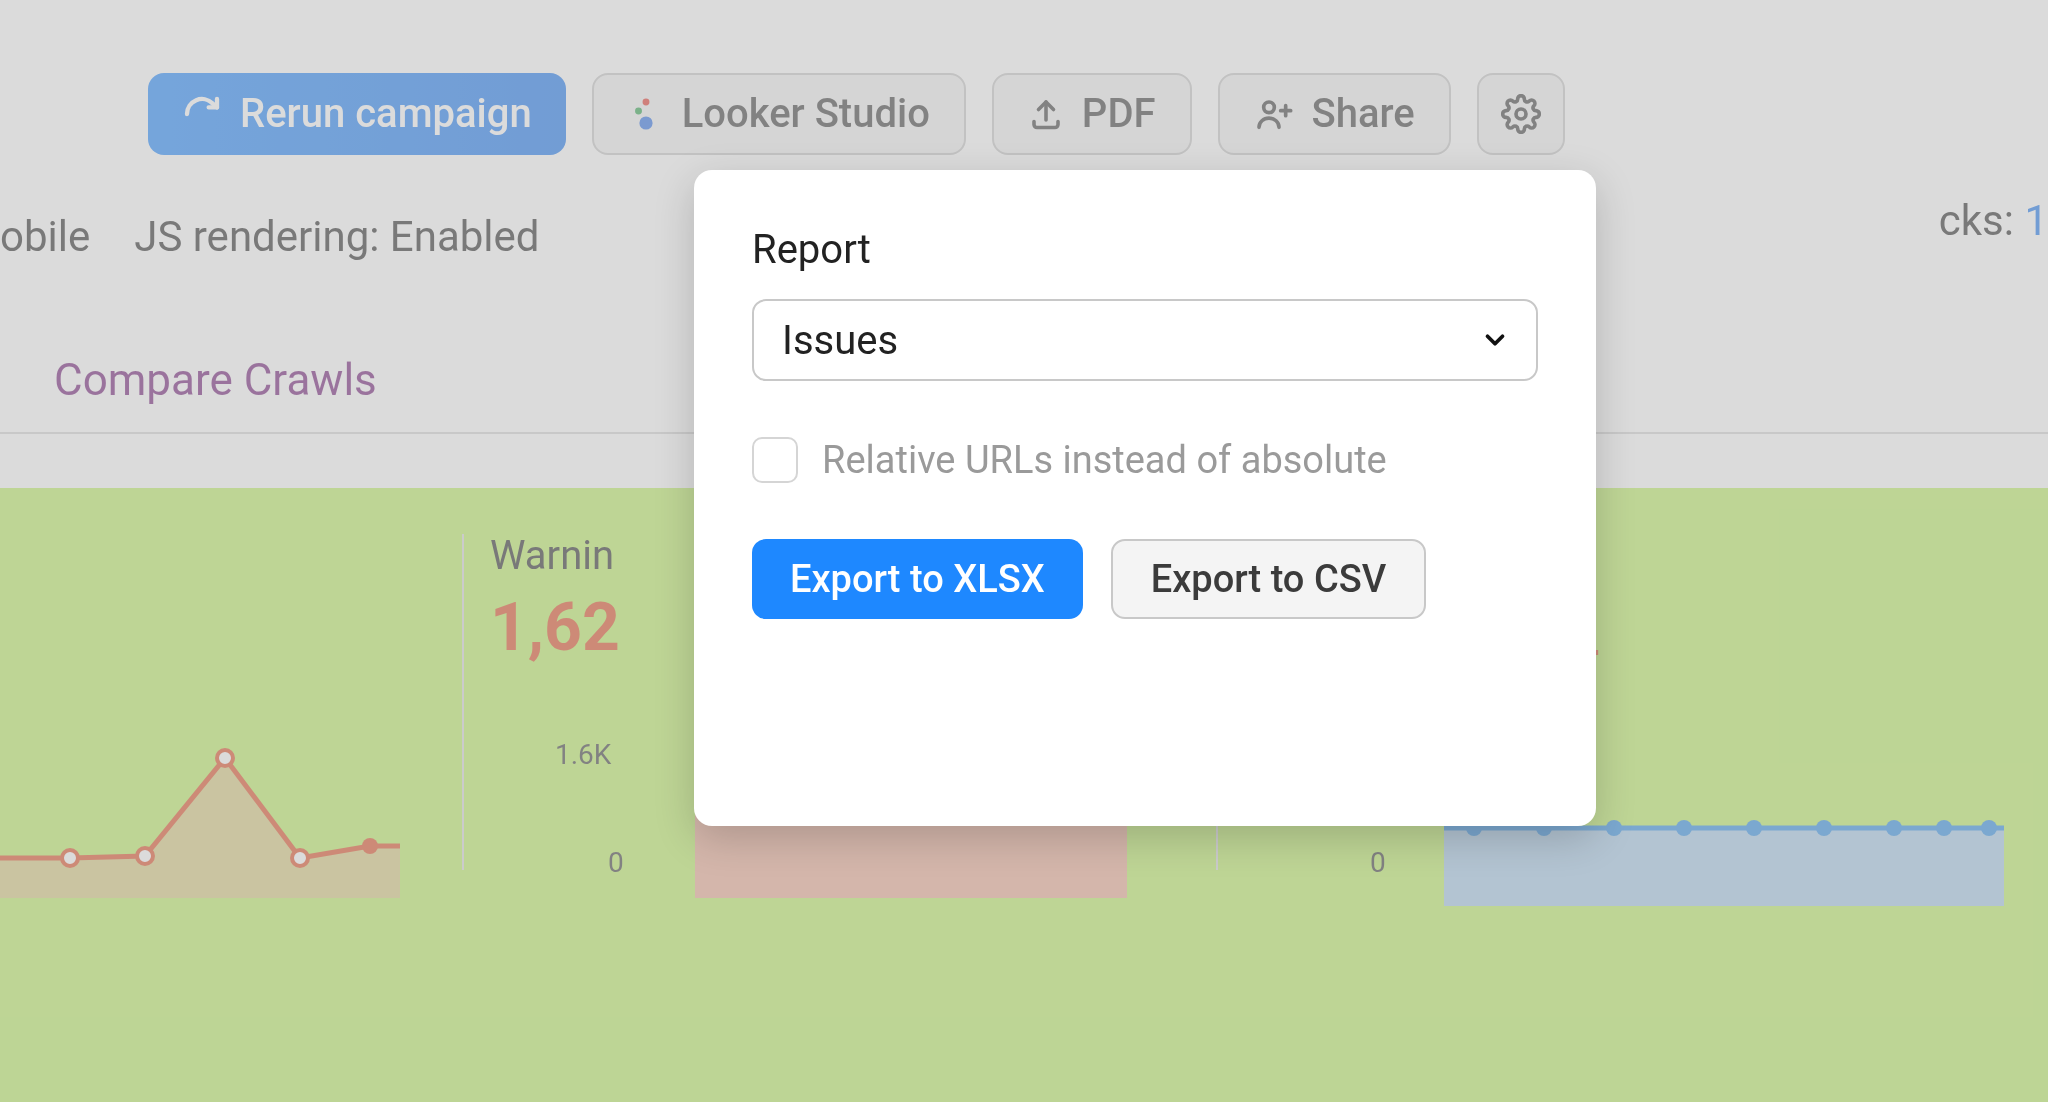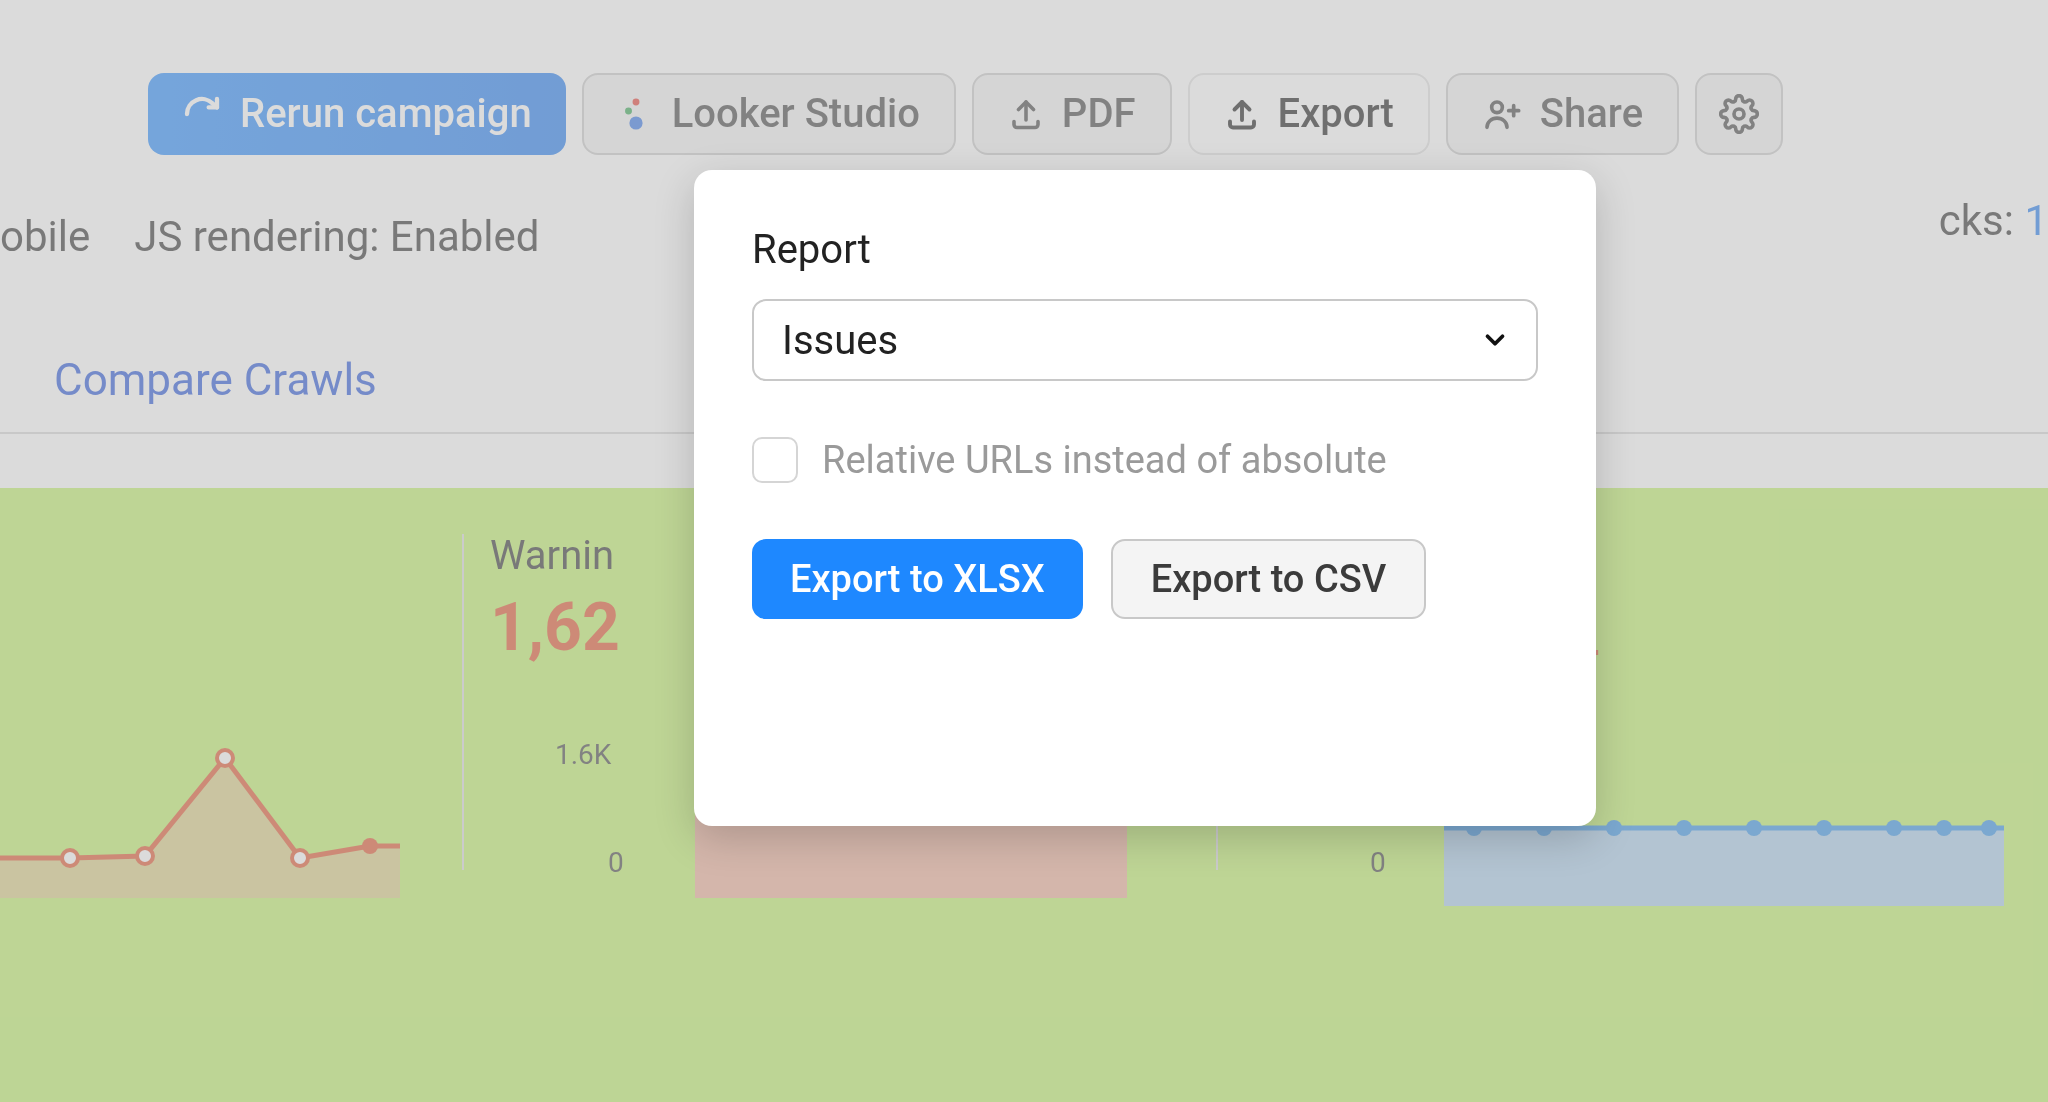--- a/index.html
+++ b/index.html
@@ -1,34 +1,34 @@
 <!DOCTYPE html>
 <html><head>
 <meta charset="utf-8">
 <style>
 html,body{margin:0;padding:0;width:2048px;height:1102px;overflow:hidden;font-family:-apple-system,BlinkMacSystemFont,"Segoe UI",Roboto,Helvetica,Arial,sans-serif;background:#ffffff;color:#111;}
 .canvas{position:absolute;inset:0;background:#ffffff;}
 .overlay{position:absolute;inset:0;background:rgba(189,189,189,0.55);}
 
 
-.toolbar{position:absolute;top:73px;left:148px;display:flex;align-items:center;gap:16px;}
+.toolbar{position:absolute;top:73px;left:148px;display:flex;align-items:center;gap:26px;}
 .btn{display:inline-flex;align-items:center;gap:18px;border-radius:16px;padding:0 34px;height:82px;font-size:40px;font-weight:500;line-height:1;border:2px solid #c8c8c8;background:#f2f2f2;color:#3b3b3b;cursor:pointer;box-sizing:border-box;}
 .btn .icon{display:inline-flex;align-items:center;justify-content:center;}
 .btn-primary{background:linear-gradient(90deg,#1e88ff 0%,#1775f0 100%);border:none;color:#fff;}
 .btn-primary .icon{color:#fff;}
 .btn-export-active{background:#ffffff;border-color:#e0e0e0;color:#111;}
 .btn-icon-only{padding:0 22px;}
 
 
 .info-row{position:absolute;top:212px;left:0;font-size:42px;color:#262626;display:flex;gap:44px;}
 .info-right{position:absolute;top:196px;right:0;font-size:42px;color:#262626;}
 .info-right .link{color:#1775f0;}
 
 
-.tabs{position:absolute;top:354px;left:54px;display:flex;gap:69px;font-size:44px;color:#1d4ed8;}
+.tabs{position:absolute;top:354px;left:54px;display:flex;gap:69px;font-size:44px;color:#701a75;}
 .tab{padding-bottom:28px;}
 .tab-sep{position:absolute;top:432px;left:0;right:0;height:2px;background:#d6d6d6;}
 
 
 .card{position:absolute;top:488px;left:0;right:0;bottom:0;background:#bef264;}
 
 
 .warn-block{position:absolute;left:490px;top:44px;}
 .warn-header{font-size:40px;color:#262626;}
 .warn-value{font-size:66px;font-weight:700;color:#e04d23;margin-top:10px;}
@@ -97,30 +97,20 @@
       <span class="icon">
         <svg width="36" height="36" viewBox="0 0 24 24" fill="none" stroke="#3b3b3b" stroke-width="2.4" stroke-linecap="round" stroke-linejoin="round">
             <path d="M4 17v2a2 2 0 0 0 2 2h12a2 2 0 0 0 2-2v-2"></path>
             <polyline points="7 9 12 4 17 9"></polyline>
             <line x1="12" y1="4" x2="12" y2="16"></line>
           </svg>
       </span>
       <span>PDF</span>
     </div>
 
-    <div class="btn btn-export-active">
-      <span class="icon">
-        <svg width="36" height="36" viewBox="0 0 24 24" fill="none" stroke="#111" stroke-width="2.6" stroke-linecap="round" stroke-linejoin="round">
-            <path d="M4 17v2a2 2 0 0 0 2 2h12a2 2 0 0 0 2-2v-2"></path>
-            <polyline points="7 9 12 4 17 9"></polyline>
-            <line x1="12" y1="4" x2="12" y2="16"></line>
-          </svg>
-      </span>
-      <span>Export</span>
-    </div>
 
     <div class="btn">
       <span class="icon">
         <svg width="40" height="40" viewBox="0 0 24 24" fill="none" stroke="#3b3b3b" stroke-width="2.2" stroke-linecap="round" stroke-linejoin="round">
             <circle cx="9" cy="8" r="3.2"></circle>
             <path d="M3 20c0-3.2 2.7-5.5 6-5.5s6 2.3 6 5.5"></path>
             <line x1="19" y1="7" x2="19" y2="13"></line>
             <line x1="16" y1="10" x2="22" y2="10"></line>
           </svg>
       </span>

